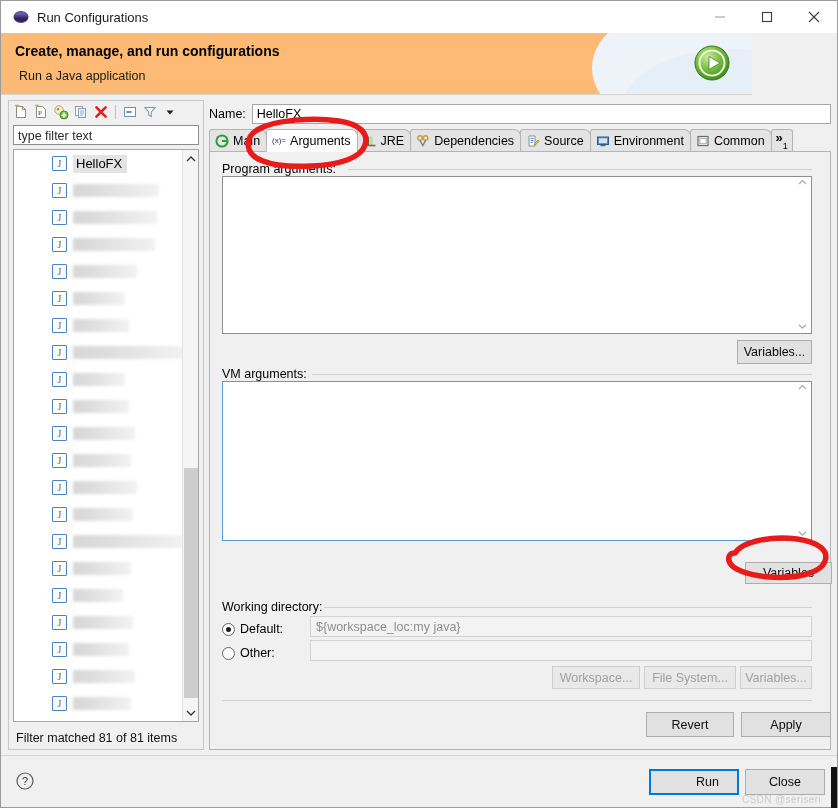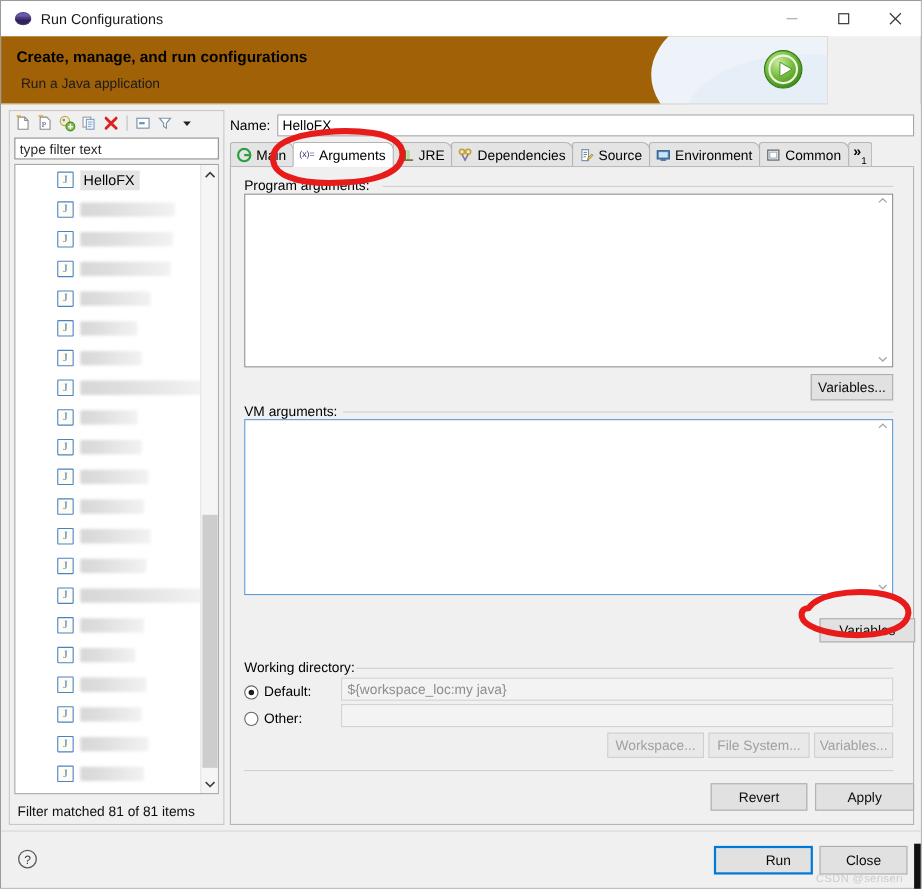--- a/index.html
+++ b/index.html
@@ -36,21 +36,21 @@
   }
   .winbtn {
     width: 47px; display: flex; align-items: center; justify-content: center;
     font-size: 13px; color: #3b3b3b; background: transparent;
   }
   .winbtn svg { display: block; }
 
   
   .header {
     position: absolute; left: 0; top: 32px; width: 751px; height: 62px;
-    background: #a16207; overflow: hidden;
+    background: #fdba74; overflow: hidden;
   }
   .header-deco1 {
     position: absolute; right: -40px; top: -30px;
     width: 200px; height: 130px; border-radius: 50%;
     background: #eef3f9;
   }
   .header-deco2 {
     position: absolute; right: -90px; top: 16px;
     width: 220px; height: 120px; border-radius: 50%;
     background: #e6eef7;

